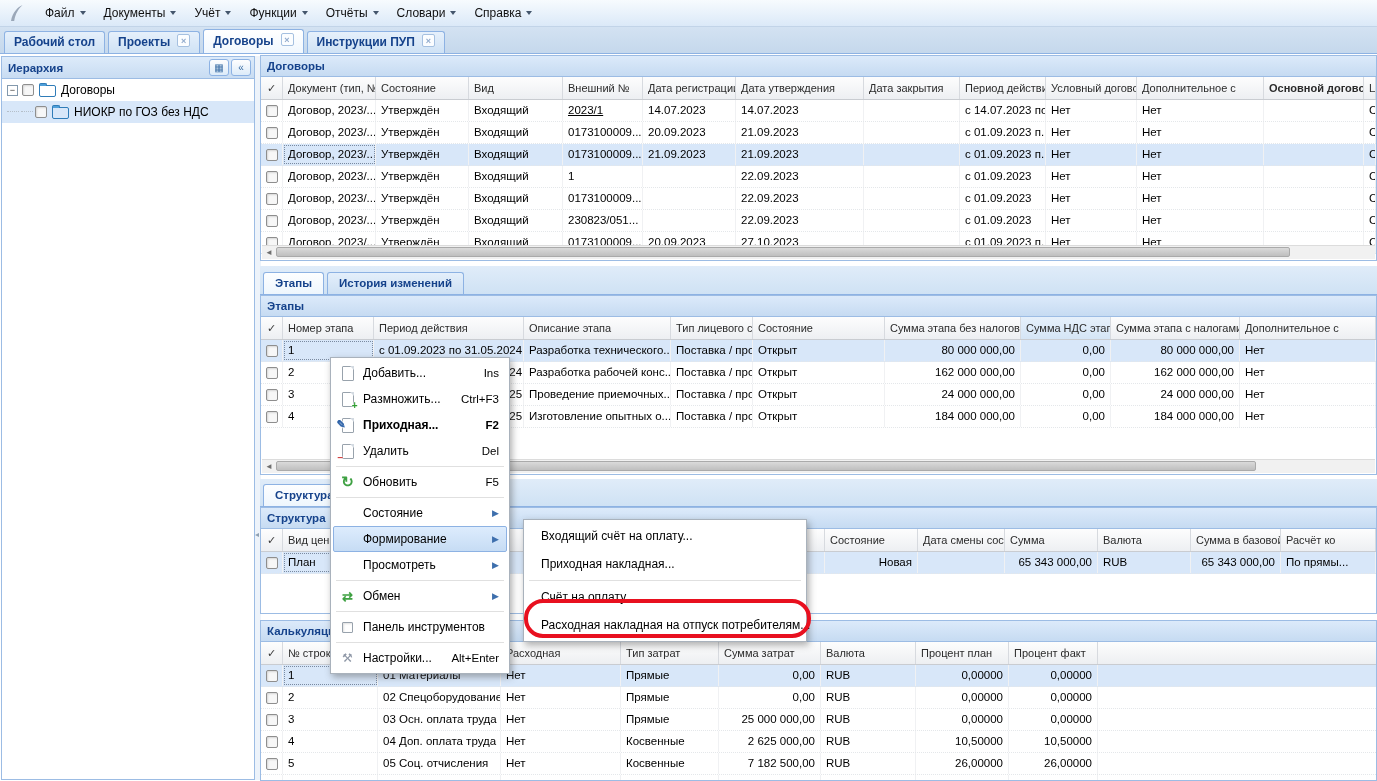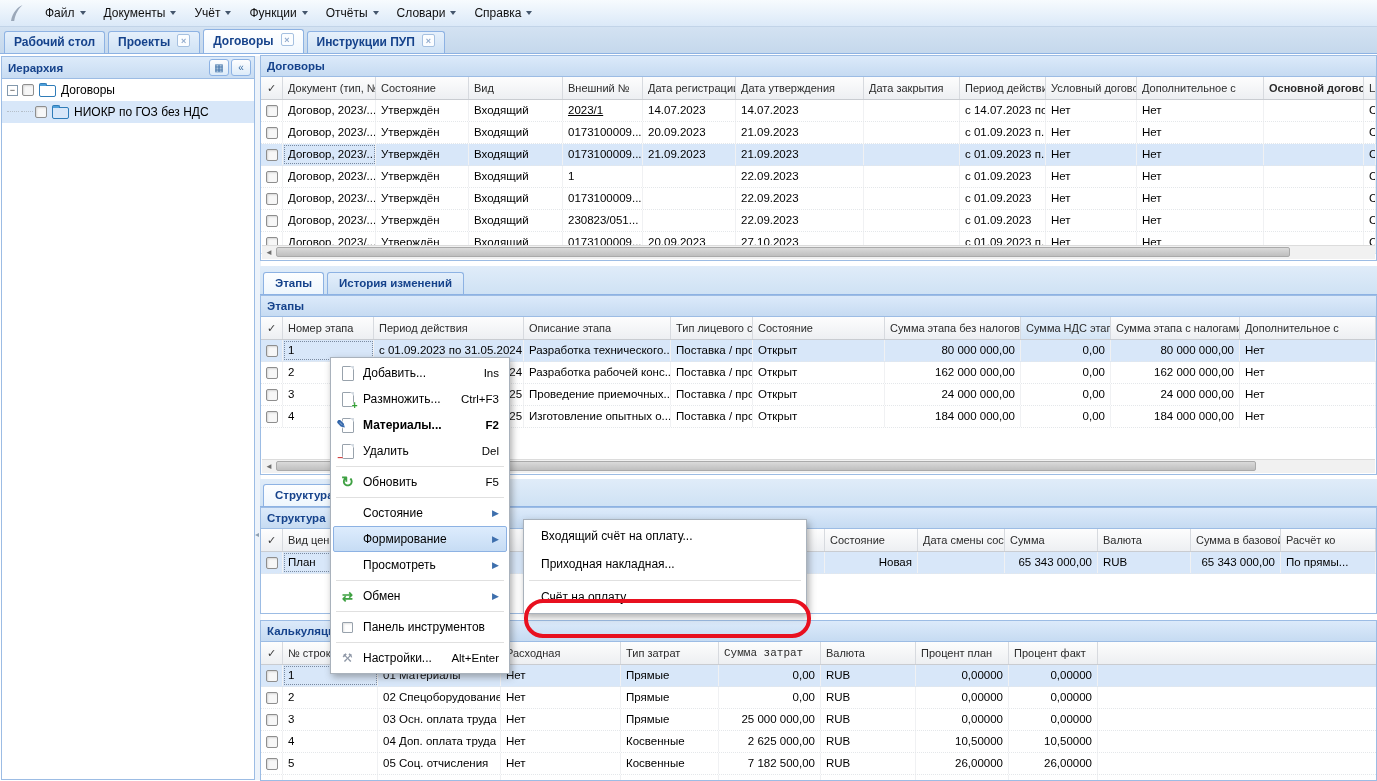--- a/index.html
+++ b/index.html
@@ -454,21 +454,21 @@
 
   <div class="panel" style="top:620px;height:161px;">
     <div class="phead">Калькуляция</div>
     <div id="grid-calc">
         <div class="g-head">
           <div class="g-hcell g-chk" style="width: 22px;">✓</div>
           <div class="g-hcell" style="width: 95px;">№ строки</div>
           <div class="g-hcell" style="width: 123px;"></div>
           <div class="g-hcell" style="width: 120px;">Расходная</div>
           <div class="g-hcell" style="width: 98px;">Тип затрат</div>
-          <div class="g-hcell" style="width: 102px; font-family: Liberation Mono, monospace;">Сумма затрат</div>
+          <div class="g-hcell" style="width: 102px;">Сумма затрат</div>
           <div class="g-hcell" style="width: 95px;">Валюта</div>
           <div class="g-hcell" style="width: 93px;">Процент план</div>
           <div class="g-hcell" style="width: 89px;">Процент факт</div>
           <div class="g-hcell g-fill" style="width: 278px;"></div>
         </div>
         <div class="g-row sel">
           <div class="g-cell g-chk" style="width: 22px;">
             <span class="cb"></span>
           </div>
           <div class="g-cell focus" style="width: 95px;">1</div>
@@ -564,21 +564,21 @@
         </span>
         <span class="lbl">Размножить...</span>
         <span class="sc">Ctrl+F3</span>
       </div>
       <div class="mi b">
         <span class="mic">
           <span class="icdoc">
             <span class="bdg e">✎</span>
           </span>
         </span>
-        <span class="lbl">Материалы...</span>
+        <span class="lbl">Приходная...</span>
         <span class="sc">F2</span>
       </div>
       <div class="mi">
         <span class="mic">
           <span class="icdoc">
             <span class="bdg m">−</span>
           </span>
         </span>
         <span class="lbl">Удалить</span>
         <span class="sc">Del</span>
@@ -642,17 +642,20 @@
       <div class="mi">
         <span class="lbl">Входящий счёт на оплату...</span>
       </div>
       <div class="mi">
         <span class="lbl">Приходная накладная...</span>
       </div>
       <div class="msep"></div>
       <div class="mi">
         <span class="lbl">Счёт на оплату...</span>
       </div>
+      <div class="mi">
+        <span class="lbl">Расходная накладная на отпуск потребителям...</span>
+      </div>
     </div>
 
   <div class="oval" id="oval" style="border-color: rgb(232, 16, 31);"></div>
 
 </div>
 
 </body></html>

